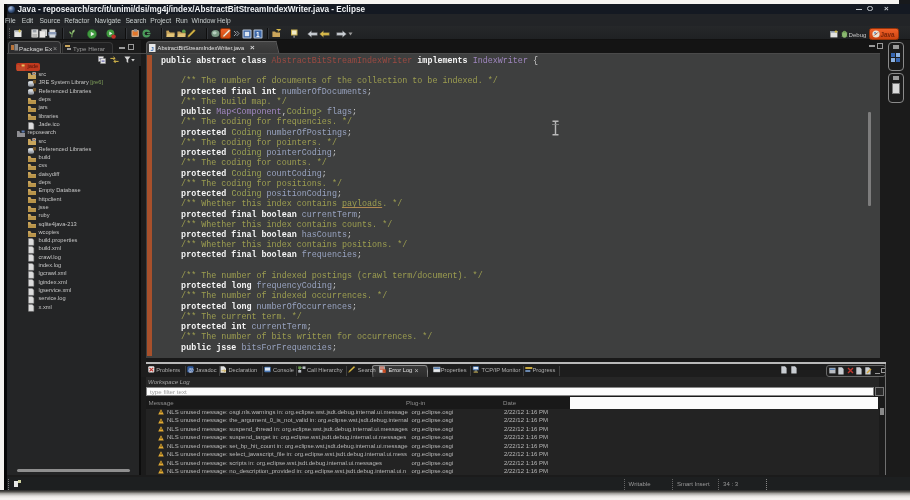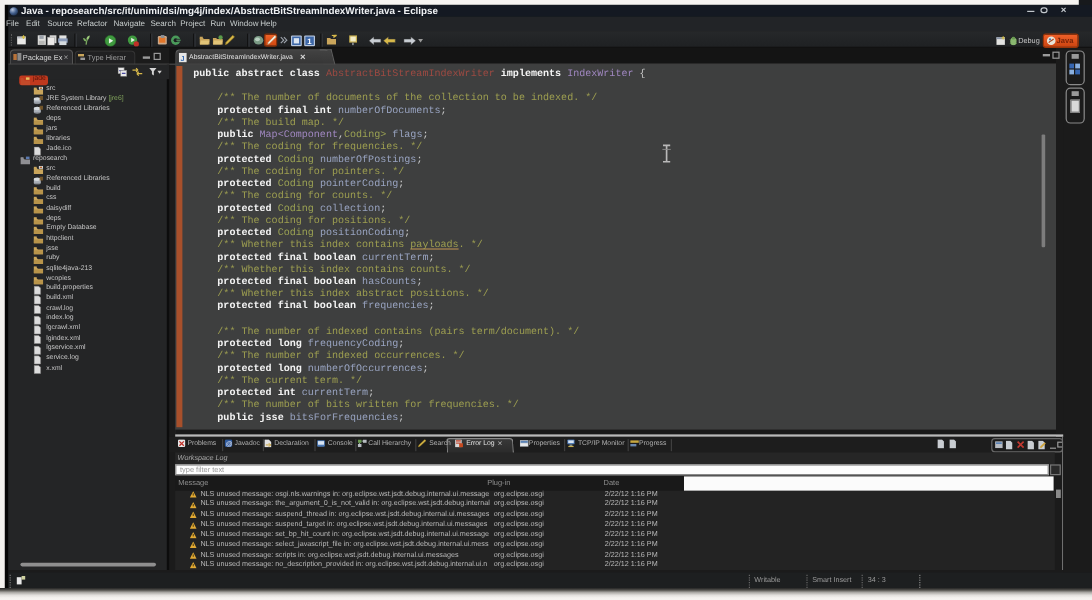--- a/index.html
+++ b/index.html
@@ -523,37 +523,37 @@
 
     <span class="cm">/** The number of documents of the collection to be indexed. */</span>
     <span class="kw">protected final int</span> <span class="fd">numberOfDocuments</span>;
     <span class="cm">/** The build map. */</span>
     <span class="kw">public</span> <span class="pu">Map&lt;Component</span>,<span class="ty">Coding&gt;</span> <span class="fd">flags</span>;
     <span class="cm">/** The coding for frequencies. */</span>
     <span class="kw">protected</span> <span class="ty">Coding</span> <span class="fd">numberOfPostings</span>;
     <span class="cm">/** The coding for pointers. */</span>
     <span class="kw">protected</span> <span class="ty">Coding</span> <span class="fd">pointerCoding</span>;
     <span class="cm">/** The coding for counts. */</span>
-    <span class="kw">protected</span> <span class="ty">Coding</span> <span class="fd">collection</span>;
+    <span class="kw">protected</span> <span class="ty">Coding</span> <span class="fd">countCoding</span>;
     <span class="cm">/** The coding for positions. */</span>
     <span class="kw">protected</span> <span class="ty">Coding</span> <span class="fd">positionCoding</span>;
     <span class="cm">/** Whether this index contains <u style="text-decoration-color:#b08850;">payloads</u>. */</span>
     <span class="kw">protected final boolean</span> <span class="fd">currentTerm</span>;
     <span class="cm">/** Whether this index contains counts. */</span>
     <span class="kw">protected final boolean</span> <span class="fd">hasCounts</span>;
-    <span class="cm">/** Whether this index abstract positions. */</span>
+    <span class="cm">/** Whether this index contains positions. */</span>
     <span class="kw">protected final boolean</span> <span class="fd">frequencies</span>;
 
-    <span class="cm">/** The number of indexed contains (pairs term/document). */</span>
+    <span class="cm">/** The number of indexed postings (crawl term/document). */</span>
     <span class="kw">protected long</span> <span class="fd">frequencyCoding</span>;
     <span class="cm">/** The number of indexed occurrences. */</span>
     <span class="kw">protected long</span> <span class="fd">numberOfOccurrences</span>;
     <span class="cm">/** The current term. */</span>
     <span class="kw">protected int</span> <span class="fd">currentTerm</span>;
-    <span class="cm">/** The number of bits written for frequencies. */</span>
+    <span class="cm">/** The number of bits written for occurrences. */</span>
     <span class="kw">public jsse</span> <span class="fd">bitsForFrequencies</span>;</div>
 <div class="a" style="left:868px;top:112px;width:3px;height:94px;background:#7d7d7d;border-radius:1px;"></div>
 <div class="a" style="left:146px;top:357.5px;width:734px;height:4.5px;background:#191919;"></div>
 <div class="a" style="left:146px;top:362px;width:741px;height:2px;background:#b9b9b9;"></div>
 
 <div class="a" style="left:551px;top:120px;width:9px;height:16px;">
     <svg width="9" height="16">
       <path d="M1.5 1.2 L7.5 1.2 M4.5 1.2 L4.5 14.8 M1.5 14.8 L7.5 14.8" stroke="#b9b9b9" stroke-width="1.4" fill="none"></path>
       <path d="M1 4.5 L8 4.5" stroke="#8a8a8a" stroke-width="0.8"></path>
     </svg>

